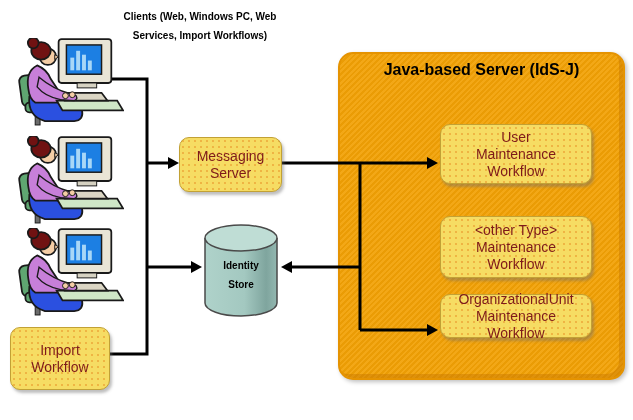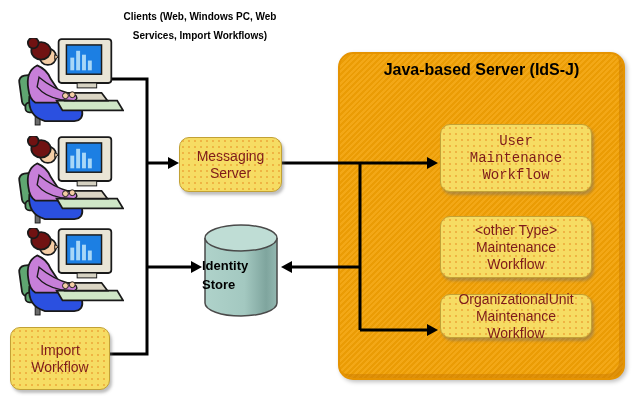--- a/index.html
+++ b/index.html
@@ -34,27 +34,27 @@
     position:absolute;left:338px;top:52px;width:287px;height:328px;z-index:0;
     background-color:#F2A105;
     background-image:repeating-linear-gradient(135deg, rgba(255,255,255,.07) 0 2px, rgba(0,0,0,.03) 2px 4px);
     border:2px solid #E59301;border-radius:15px;
     box-shadow:inset -4px -4px 0 rgba(200,120,0,.45), 2px 2px 4px rgba(0,0,0,.25);
   }
   .server-title{
     position:absolute;left:0;top:7px;width:100%;
     text-align:center;font-size:16px;font-weight:bold;color:#000;
   }
-  .wf1{left:100px;top:70px;width:152px;height:68px;font-family:Liberation Mono, monospace;}
+  .wf1{left:100px;top:70px;width:152px;height:60px;}
   .wf2{left:100px;top:162px;width:152px;height:62px;align-items:center;}
   .wf3{left:100px;top:240px;width:152px;height:44px;}
   .cylinder{position:absolute;left:202px;top:224px;width:78px;height:94px;z-index:3;}
   .cylinder-label{
     position:absolute;left:0;top:32px;width:100%;
-    text-align:left;font-size:13px;font-weight:bold;line-height:19px;color:#000;
+    text-align:center;font-size:10px;font-weight:bold;line-height:19px;color:#000;
   }
 </style>
 </head>
 <body>
 
 <div class="stage">
 
   <div class="diagram-title ml">Clients (Web, Windows PC, Web
 Services, Import Workflows)</div>
 

